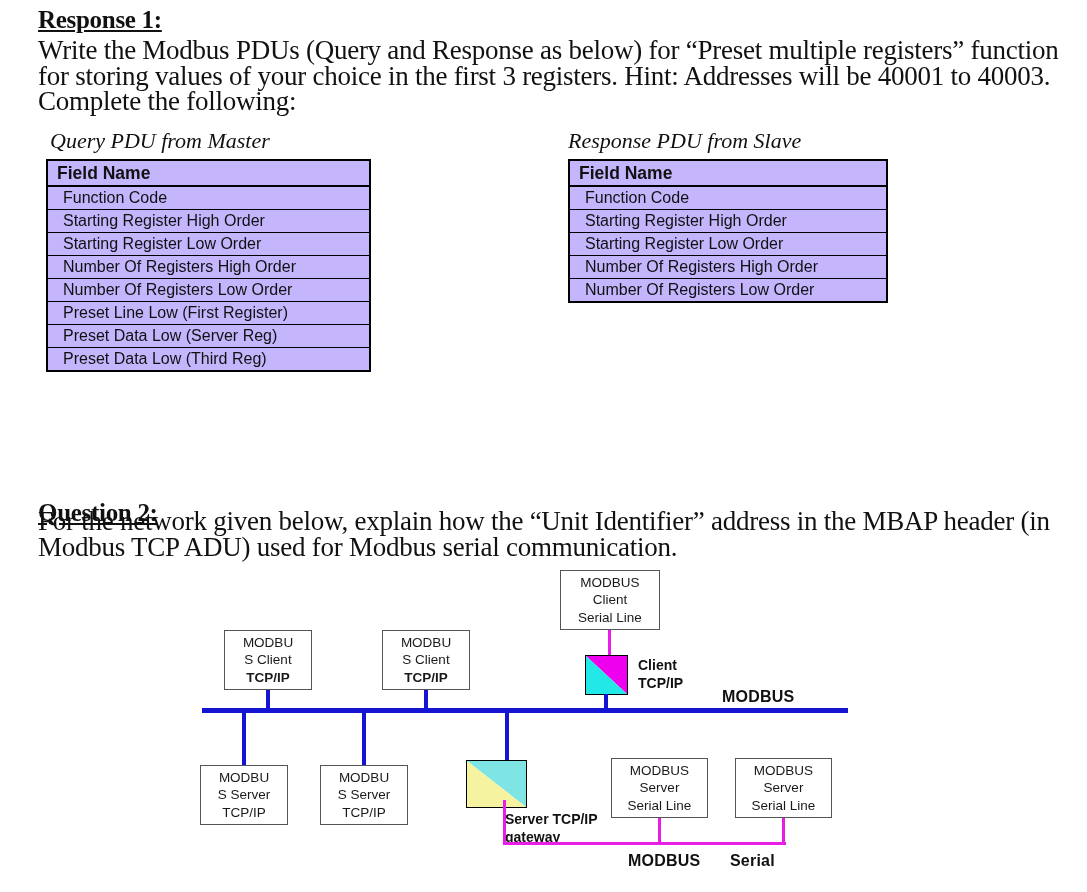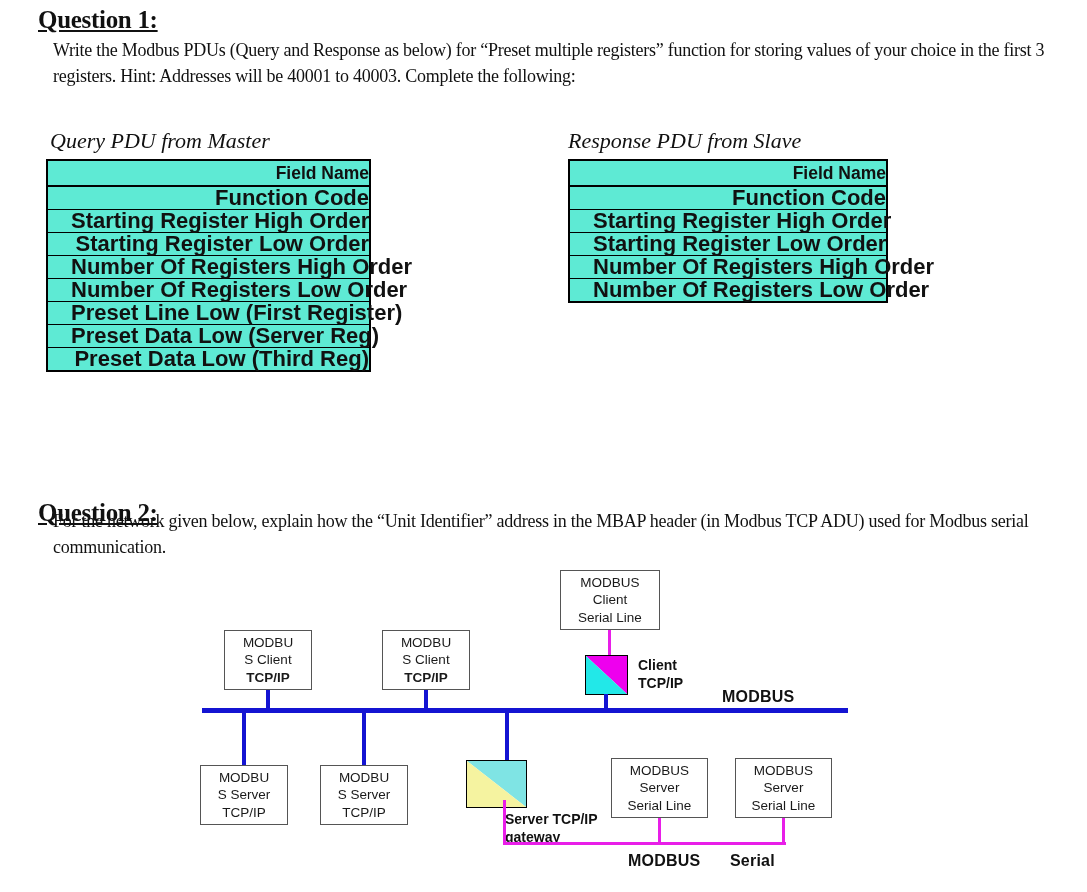--- a/index.html
+++ b/index.html
@@ -21,25 +21,24 @@
     font-family: "Liberation Serif", serif;
     font-weight: bold;
     font-size: 25px;
     text-decoration: underline;
     letter-spacing: -0.3px;
     white-space: nowrap;
   }
   .q-para {
     position: absolute;
     font-family: "Liberation Serif", serif;
-    font-size: 18px;
+    font-size: 27px;
     line-height: 25.5px;
     letter-spacing: -0.25px;
     white-space: pre-wrap;
-    margin-left: 15px;
   }
 
   #q1-heading { left: 38px; top: 6px; }
   #q1-para    { left: 38px; top: 38px; width: 1030px; }
 
   #q2-heading { left: 38px; top: 499px; }
   #q2-para    { left: 38px; top: 509px; width: 1020px; }
 
   
   .tbl-caption {
@@ -49,43 +48,41 @@
     font-size: 22px;
     white-space: nowrap;
   }
   #cap-query    { left: 50px;  top: 128px; }
   #cap-response { left: 568px; top: 128px; }
 
   
   .pdu-table {
     position: absolute;
     border: 2.5px solid #000;
-    background: #5eead4;
-    text-align: right;
+    background: #c4b5fd;
   }
   #table-query    { left: 46px;  top: 159px; width: 325px; }
   #table-response { left: 568px; top: 159px; width: 320px; }
 
   .pdu-head {
     font-family: "Liberation Sans", sans-serif;
     font-weight: bold;
     font-size: 17.5px;
     padding: 2px 0 2px 9px;
     border-bottom: 2.5px solid #000;
     line-height: 20px;
     white-space: nowrap;
   }
   .pdu-row {
     font-family: "Liberation Sans", sans-serif;
-    font-size: 22px;
-    padding: 1px 0 1px 23px;
+    font-size: 16px;
+    padding: 1px 0 1px 15px;
     border-bottom: 1.2px solid #000;
     line-height: 20px;
     white-space: nowrap;
-    font-weight: bold;
   }
   .pdu-row:last-child { border-bottom: none; }
 
   
   #diagram {
     position: absolute;
     left: 0; top: 560px;
     width: 1087px; height: 332px;
   }
 
@@ -142,21 +139,21 @@
     font-size: 14px;
     line-height: 18px;
     color: #111;
     white-space: nowrap;
   }
   .diag-label.big { font-size: 16px; letter-spacing: 0.2px; }
 </style>
 </head>
 <body>
 
-<div class="q-heading" id="q1-heading">Question 1:</div>
+<div class="q-heading" id="q1-heading">Response 1:</div>
 
 <div class="q-para" id="q1-para">Write the Modbus PDUs (Query and Response as below) for “Preset multiple registers” function for storing values of your choice in the first 3 registers. Hint: Addresses will be 40001 to 40003. Complete the following:</div>
 
 <div class="tbl-caption" id="cap-query">Query PDU from Master</div>
 
 <div class="pdu-table" id="table-query">
   <div class="pdu-head">Field Name</div>
   <div class="pdu-row">Function Code</div>
   <div class="pdu-row">Starting Register High Order</div>
   <div class="pdu-row">Starting Register Low Order</div>

